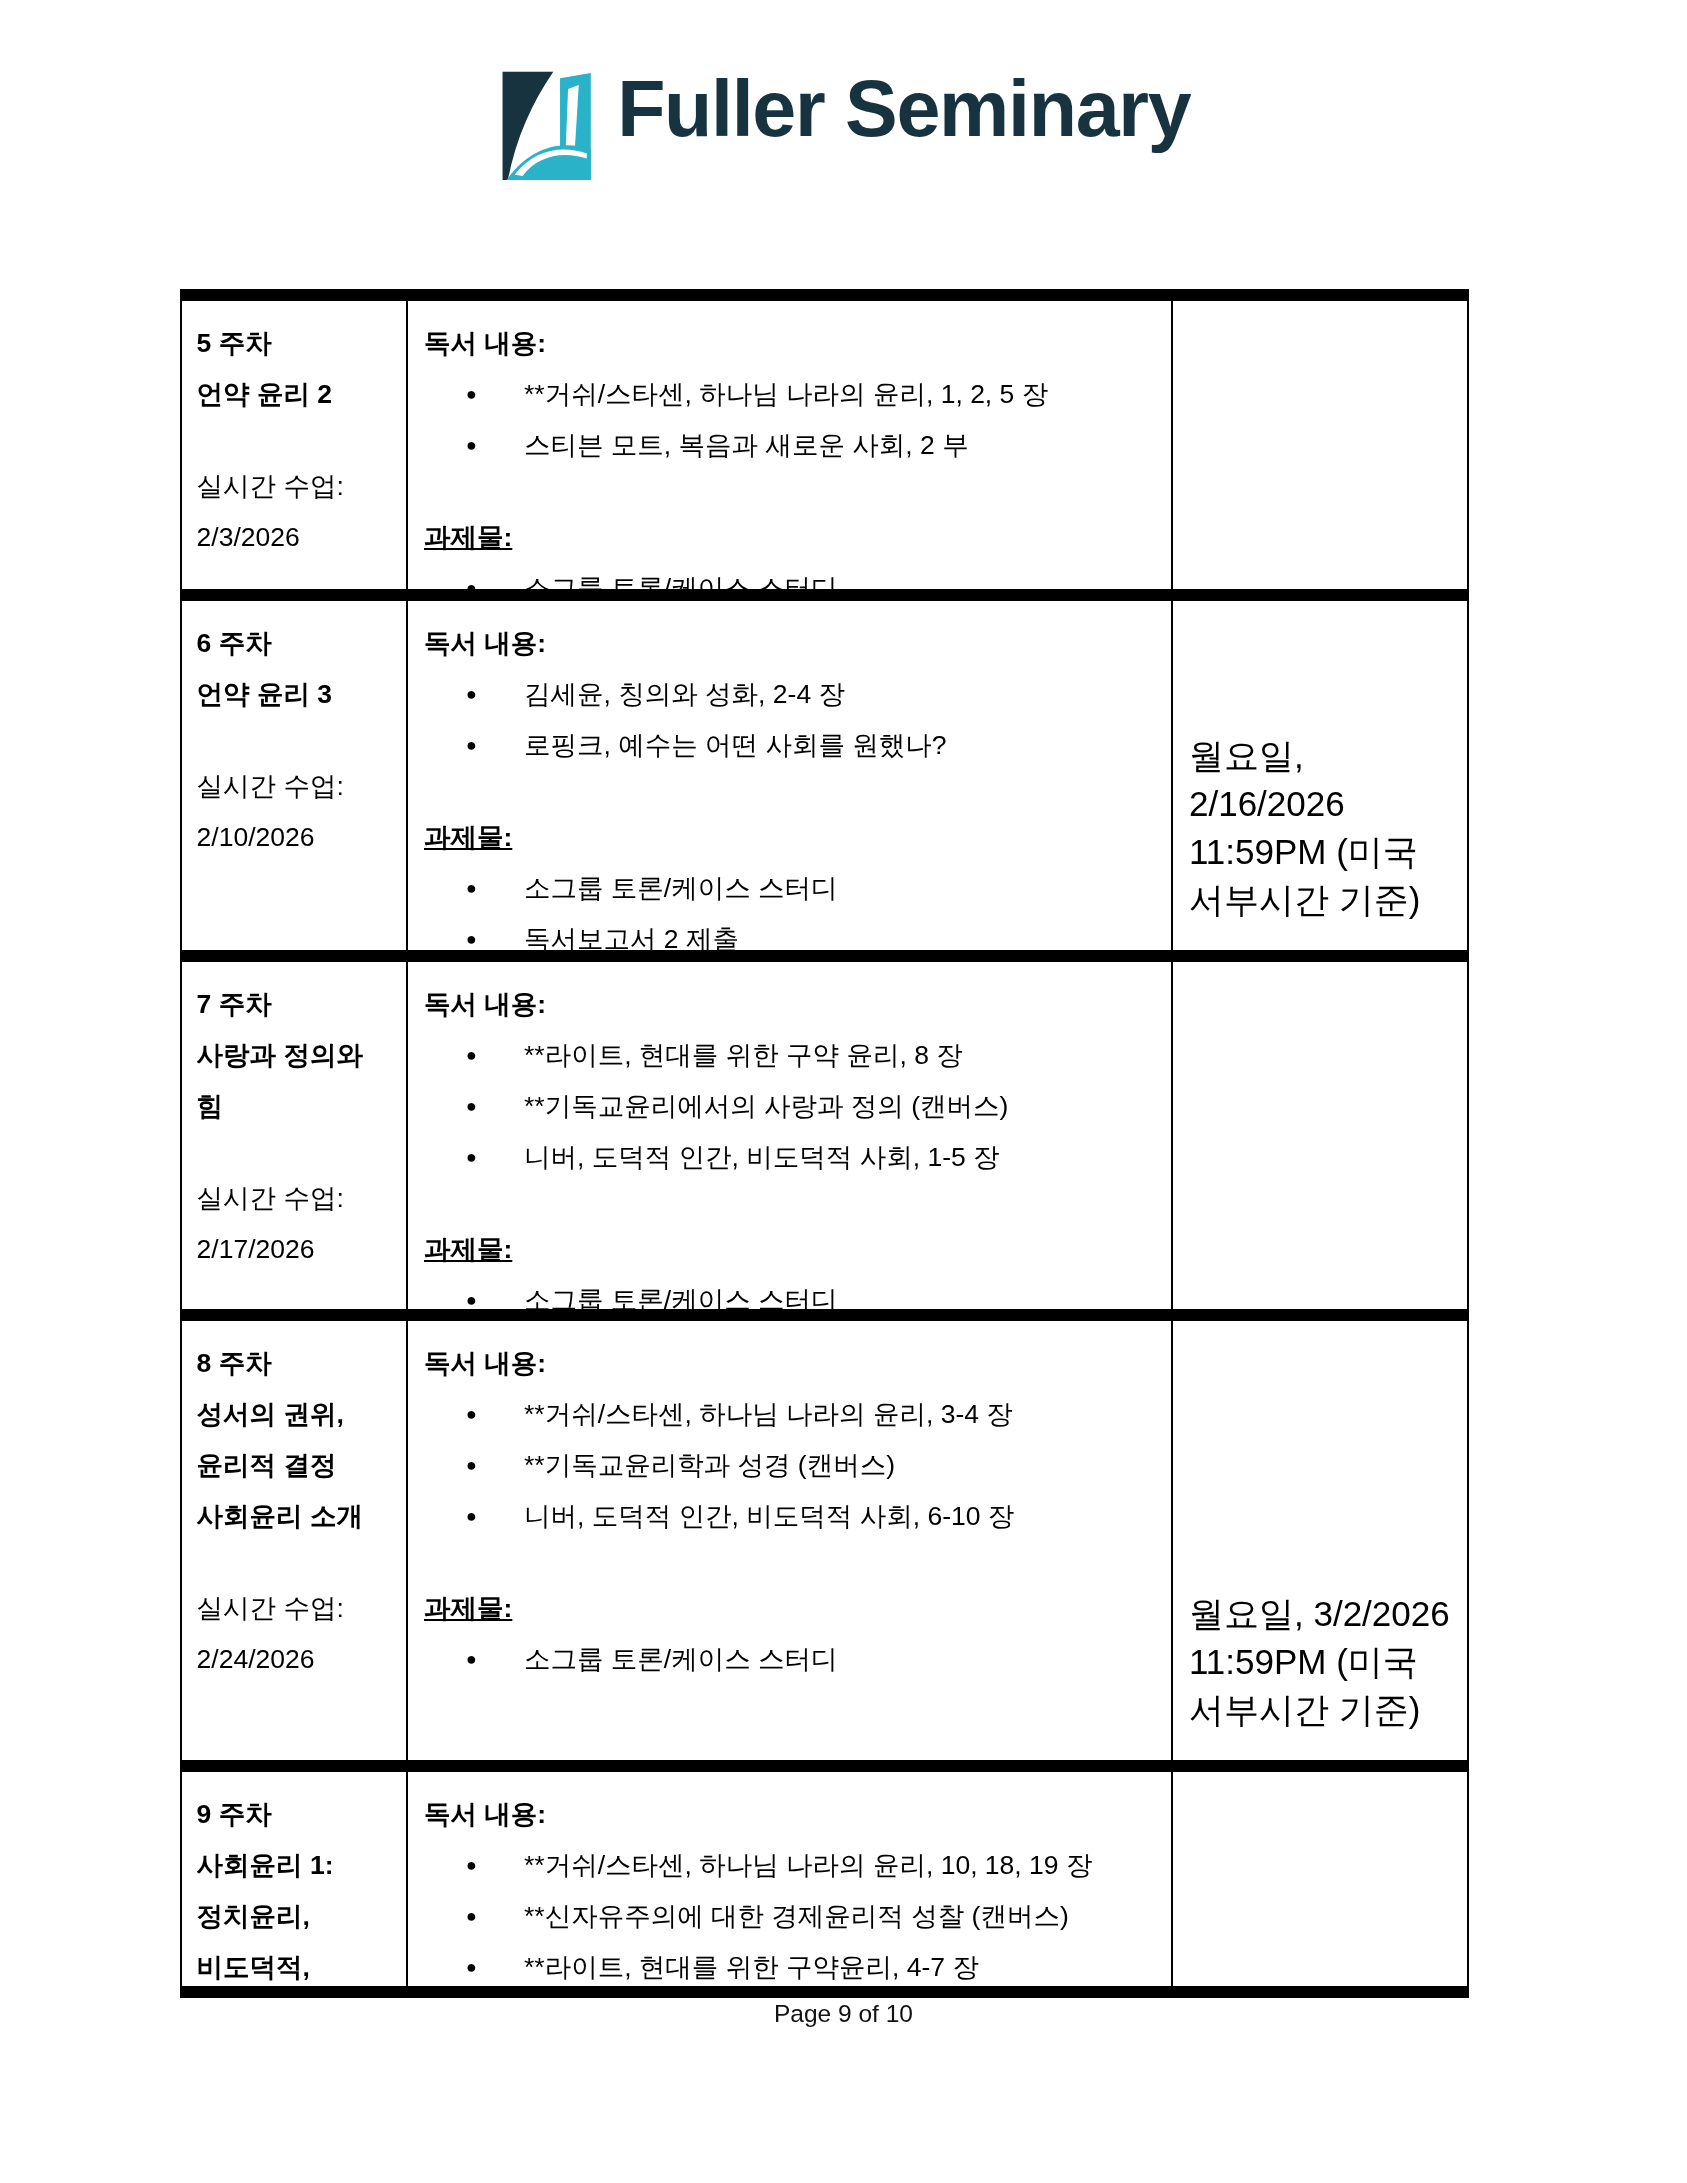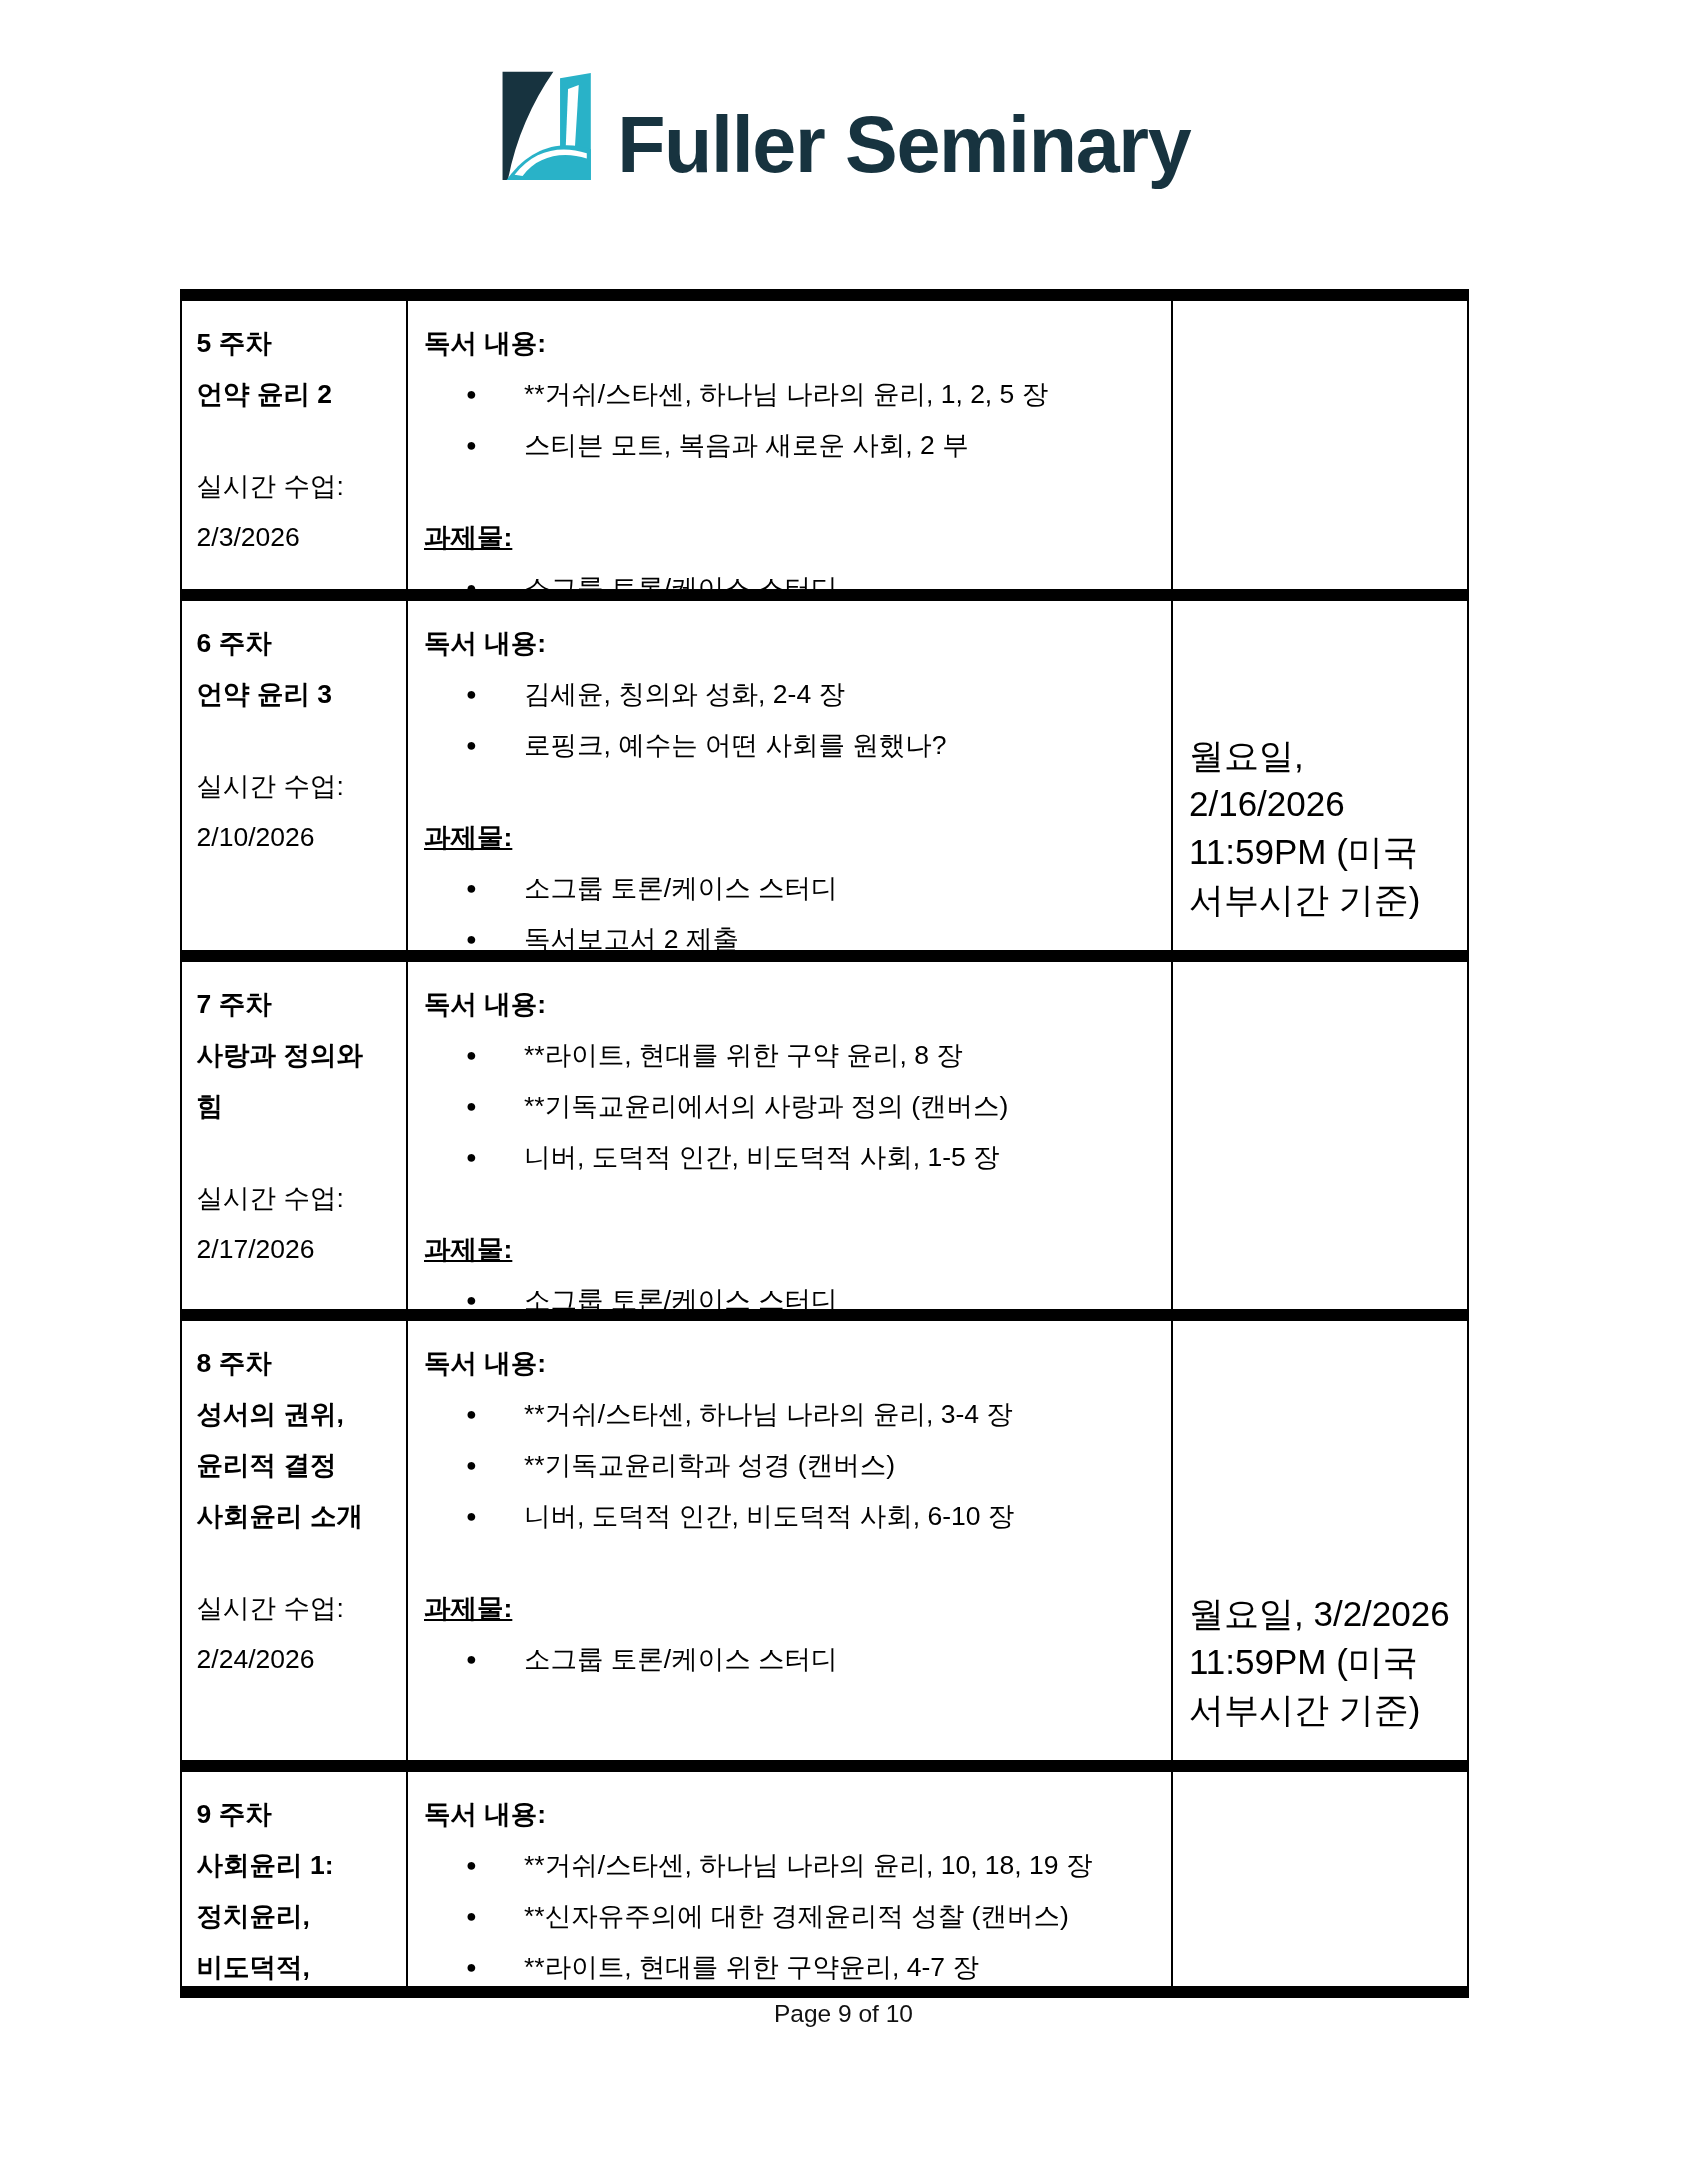--- a/index.html
+++ b/index.html
@@ -4,21 +4,21 @@
 <title>Syllabus Page</title>
 <style>
   html,body{margin:0;padding:0;}
   body{
     width:1687px;height:2183px;position:relative;background:#ffffff;color:#000;
     font-family:"Liberation Sans","DejaVu Sans",sans-serif;
     -webkit-font-smoothing:antialiased;
   }
   
   .logo{position:absolute;top:69px;left:0;width:100%;
-    display:flex;align-items:flex-end;justify-content:center;gap:22.5px;}
+    display:flex;align-items:flex-start;justify-content:center;gap:22.5px;}
   .logo svg{width:98px;height:115px;display:block;}
   .wordmark{font-size:79px;font-weight:700;letter-spacing:-1.3px;line-height:1;}
   
   .tbl{position:absolute;left:180px;top:289px;width:1289px;box-sizing:border-box;
     border-left:2.6px solid #000;border-right:2.6px solid #000;border-top:12px solid #000;}
   .row{display:grid;grid-template-columns:226px 765px 292px;
     border-bottom:12px solid #000;box-sizing:border-box;}
   .r0{height:300px}.r1{height:361px}.r2{height:359px}.r3{height:451px}.r4{height:226px}
   .cell{box-sizing:border-box;overflow:hidden;word-break:keep-all;}
   .c1{border-right:2.6px solid #000;padding:17px 9.3px 0 14.6px;font-size:26.5px;line-height:51px;}

